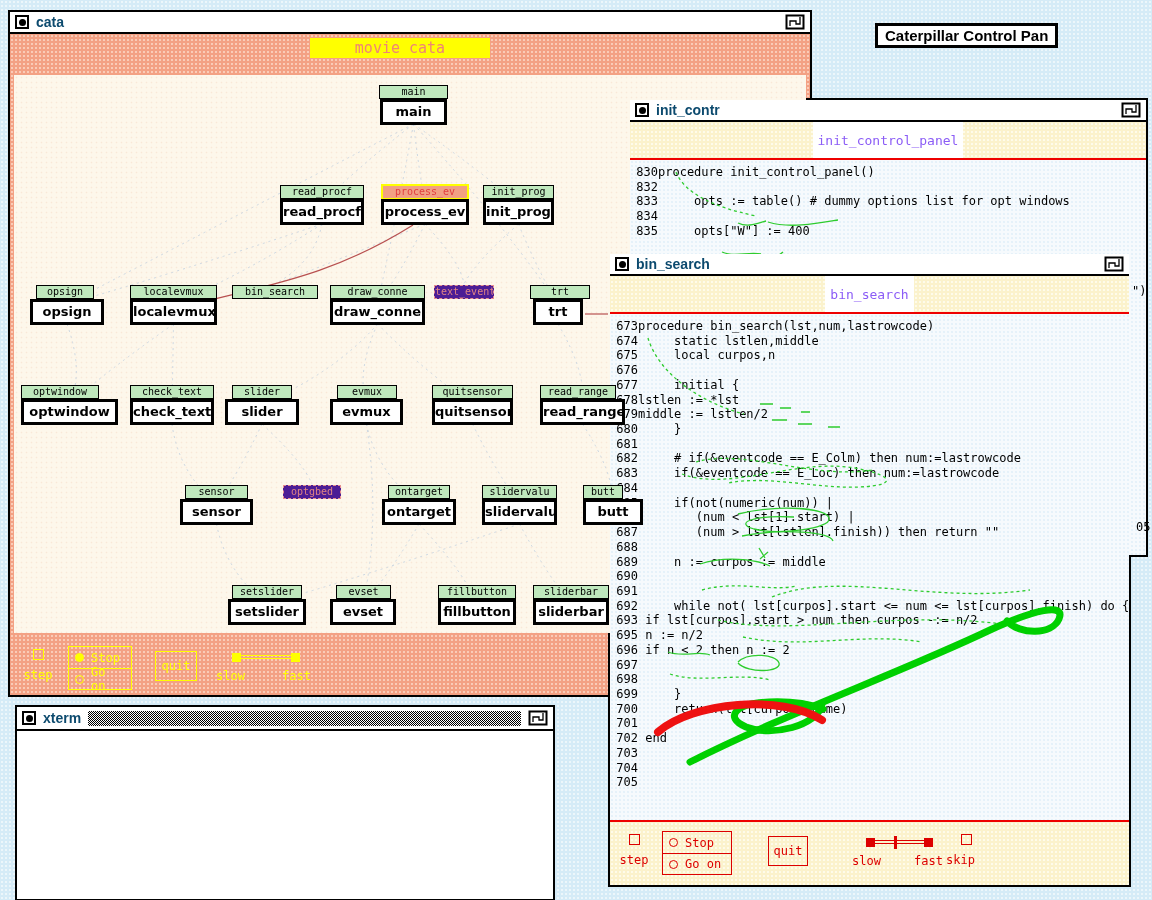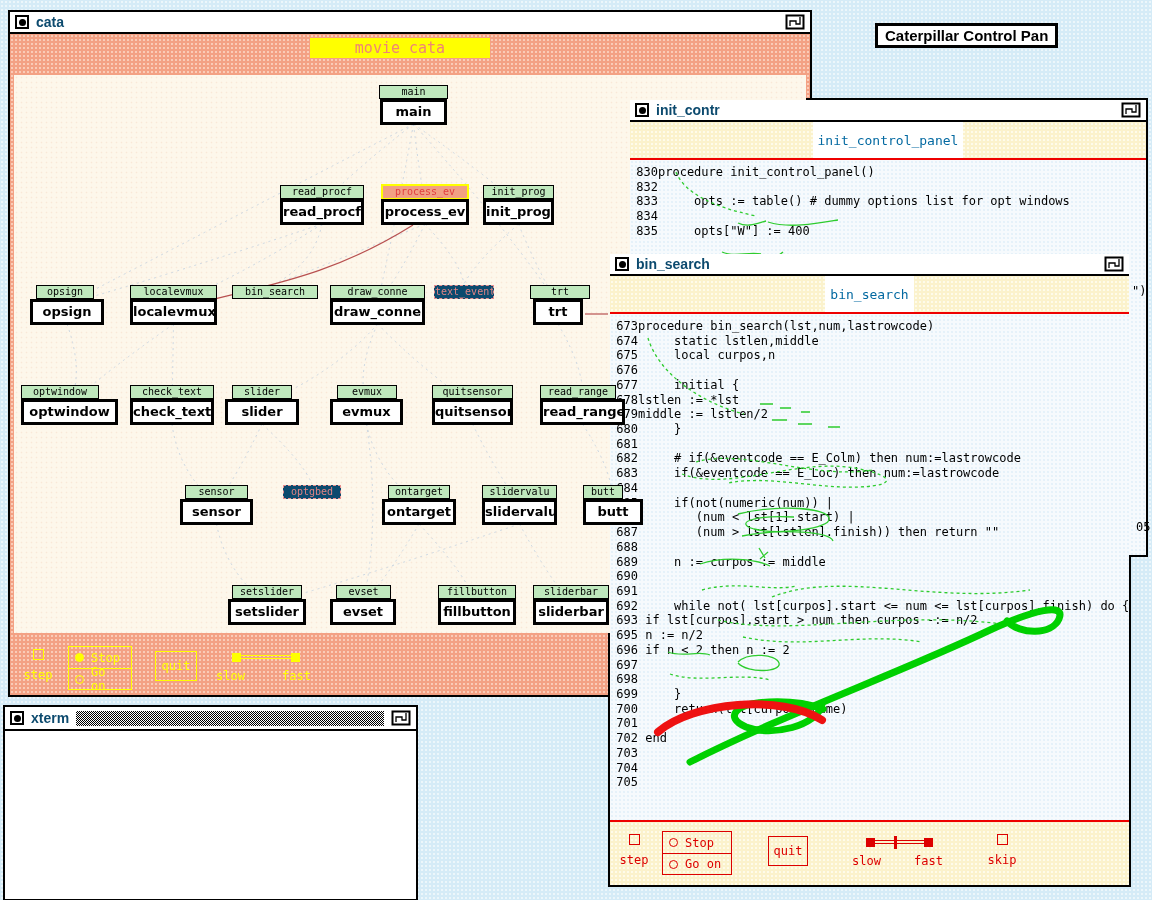--- a/index.html
+++ b/index.html
@@ -8,21 +8,21 @@
     position:relative; overflow:hidden;
     background-color:#d5ebf7;
     background-image:radial-gradient(rgba(255,255,255,.55) .8px, transparent 1.1px);
     background-size:4px 4px;
     font-family:"DejaVu Sans",sans-serif;
   }
   .window { position:absolute; background:#fff; border:2px solid #000; }
   .w-cata  { left:8px;   top:10px;  width:804px; height:687px; }
   .w-initc { left:628px; top:98px;  width:520px; height:459px; }
   .w-bins  { left:608px; top:252px; width:523px; height:635px; }
-  .w-xterm { left:3px;   top:705px; width:415px; height:196px; }
+  .w-xterm { left:15px;   top:705px; width:540px; height:196px; }
 
   .titlebar { position:absolute; left:0; right:0; top:0; height:22px; background:#fff;
     border-bottom:2px solid #000; display:flex; align-items:center; gap:7px; padding:0 5px; z-index:5;}
   .tb-title { font:bold 14px "Liberation Sans",sans-serif; color:#0c4a6e; }
   .tb-icon { width:14px; height:14px; border:2px solid #000; background:#fff; flex:none;
     display:flex; align-items:center; justify-content:center; }
   .tb-icon .dot { width:7px; height:7px; background:#000; border-radius:50%; }
   .tb-iconify { margin-left:auto; flex:none; height:16px; }
 
   .dither-salmon { background-color:#f3a184;
@@ -36,21 +36,21 @@
 
   
   .salmon-fill { position:absolute; left:0; right:0; top:22px; bottom:0; }
   .banner { position:absolute; left:300px; top:26px; width:180px; height:20px; background:#ffff00;
     color:#ef8574; font:15px "DejaVu Sans Mono",monospace; text-align:center; line-height:20px; z-index:2;}
   .graph-bg { position:absolute; left:4px; top:63px; width:792px; height:558px; z-index:1;}
   svg.edges { position:absolute; left:0; top:0; z-index:2; clip-path:inset(63px 4px 62px 4px); }
   .nodes { position:absolute; inset:0; z-index:3; }
   .ntab { position:absolute; height:14px; font:10px "DejaVu Sans Mono",monospace; line-height:12px;
     text-align:center; border:1px solid #000; background:#bfe8bd; color:#000; overflow:hidden; white-space:nowrap; }
-  .ntab.ghost { background:#0c4a6e; border:1px dashed #e89090; color:#e08484; }
+  .ntab.ghost { background:#4c1d95; border:1px dashed #e89090; color:#e08484; }
   .ntab.hl { background:#f2a083; border:2px solid #ffff00; color:#e04040; height:16px; line-height:12px; }
   .nbox { position:absolute; height:26px; border:3px solid #000; background:#fff; color:#000;
     font:bold 13px "DejaVu Sans",sans-serif; text-align:center; line-height:20px; overflow:hidden; white-space:nowrap; }
   path.edge { stroke:#ccd7e2; stroke-width:1; fill:none; stroke-dasharray:2 4; }
   path.edge-red { stroke:#b85050; stroke-width:1.2; fill:none; }
 
   
   .cpanel { position:absolute; left:0; right:0; bottom:0; z-index:4; }
   .cata-panel { height:62px; }
   .bins-panel { height:63px; }
@@ -80,26 +80,26 @@
   .cata-panel .strack { left:14px; width:60px; }
   .cata-panel .slbl.s { left:-6px; } .cata-panel .slbl.f { left:60px; }
   .bins-panel .g-step { left:4px; top:12px; }
   .bins-panel .radiobox { left:52px; top:9px; width:70px; }
   .bins-panel .qbtn { left:158px; top:14px; width:40px; }
   .bins-panel .sliderw { left:248px; top:16px; }
   .bins-panel .sq.l { left:8px; } .bins-panel .sq.r { left:66px; }
   .bins-panel .smid { left:36px; }
   .bins-panel .strack { left:12px; width:58px; }
   .bins-panel .slbl.s { left:-6px; } .bins-panel .slbl.f { left:56px; }
-  .bins-panel .g-skip { left:372px; top:12px; position:absolute; width:40px; text-align:center; }
+  .bins-panel .g-skip { left:336px; top:12px; position:absolute; width:40px; text-align:left; }
 
   
   .wheader { position:absolute; left:0; right:0; top:22px; height:36px;
     display:flex; align-items:center; justify-content:center; z-index:1;}
-  .hlabel { font:13px "DejaVu Sans Mono",monospace; color:#0369a1; background:#fff; padding:16px 5px; }
+  .hlabel { font:13px "DejaVu Sans Mono",monospace; color:#8b5cf6; background:#fff; padding:16px 5px; }
   .redline { position:absolute; left:0; right:0; height:2px; background:#ee0000; z-index:2;}
   .rl-top { top:58px; } .rl-bot { top:566px; }
   .codearea { position:absolute; left:0; right:0; overflow:hidden; padding-top:5px; z-index:1;}
   .w-initc .codearea { top:60px; bottom:0; }
   .w-bins .codearea { top:60px; height:506px; }
   .cl { height:14.72px; line-height:14px; display:flex; font:12px "DejaVu Sans Mono",monospace; color:#000; }
   .lnum { flex:none; width:28px; text-align:right; }
   .ltxt { white-space:pre; }
   .ann { position:absolute; pointer-events:none; z-index:3; }
   path.g  { stroke:#2ecc2e; stroke-width:1.3; fill:none; }

